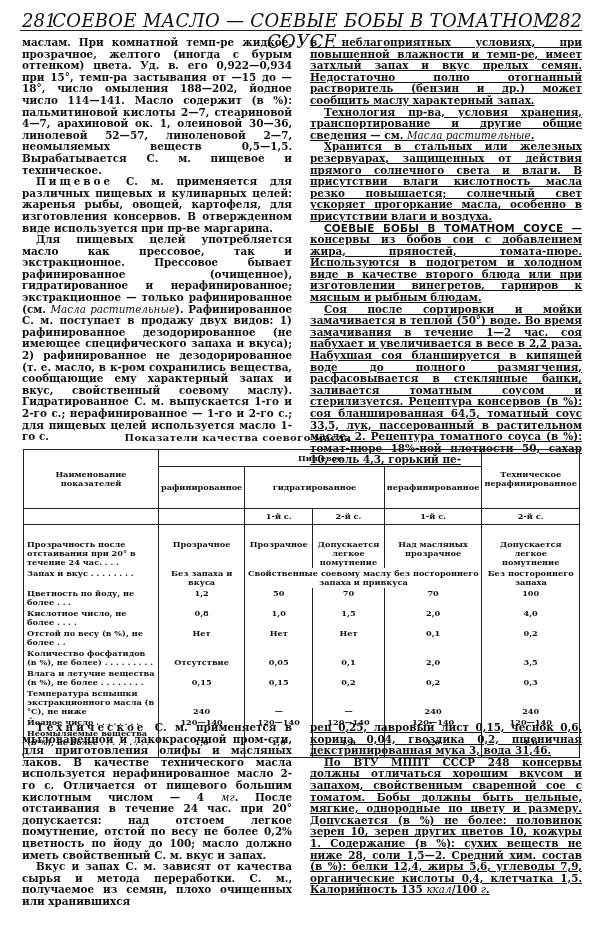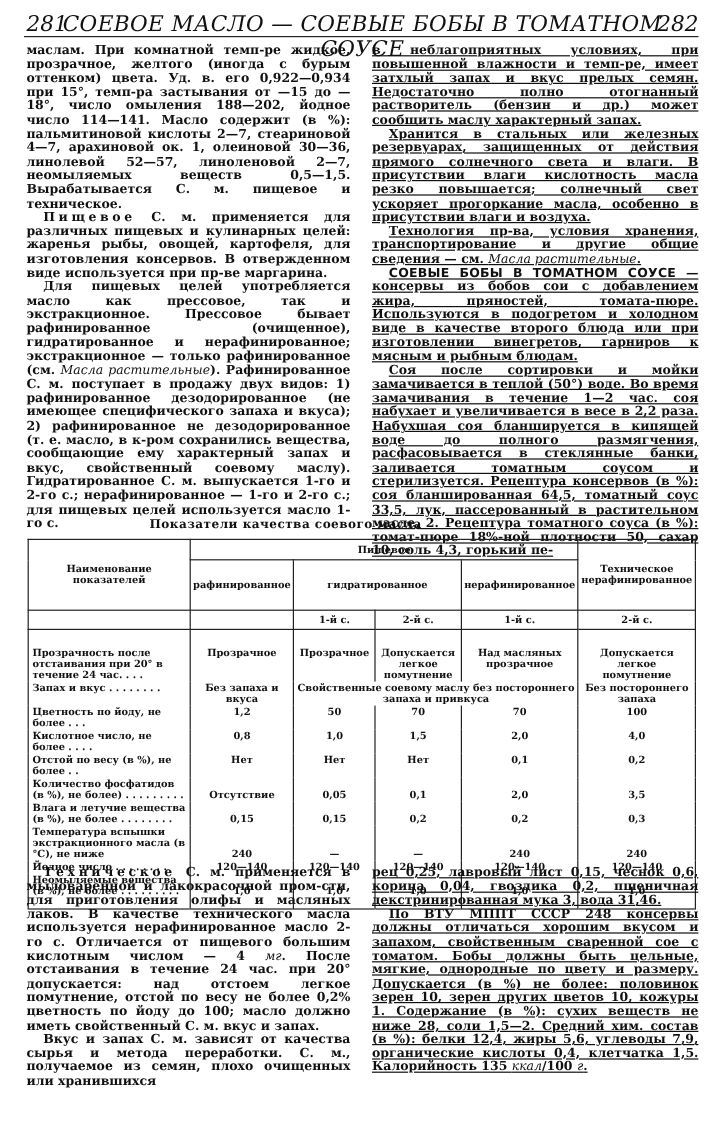--- a/index.html
+++ b/index.html
@@ -40,22 +40,22 @@
 <div class="rule"></div>
 
 <div class="col col-l" style="top:37px;">
   <p>маслам. При комнатной темп-ре жидкое, прозрачное, желтого (иногда с бурым оттенком) цвета. Уд. в. его 0,922—0,934 при 15°, темп-ра застывания от —15 до —18°, число омыления 188—202, йодное число 114—141. Масло содержит (в %): пальмитиновой кислоты 2—7, стеариновой 4—7, арахиновой ок. 1, олеиновой 30—36, линолевой 52—57, линоленовой 2—7, неомыляемых веществ 0,5—1,5. Вырабатывается С. м. пищевое и техническое.</p>
   <p class="ind"><span class="sp">Пищевое</span><span> С. м. применяется для различных пищевых и кулинарных целей: жаренья рыбы, овощей, картофеля, для изготовления консервов. В отвержденном виде используется при пр-ве маргарина.</span></p>
   <p class="ind"><span>Для пищевых целей употребляется масло как прессовое, так и экстракционное. Прессовое бывает рафинированное (очищенное), гидратированное и нерафинированное; экстракционное — только рафинированное (см. </span><span class="it">Масла растительные</span><span>). Рафинированное С. м. поступает в продажу двух видов: 1) рафинированное дезодорированное (не имеющее специфического запаха и вкуса); 2) рафинированное не дезодорированное (т. е. масло, в к-ром сохранились вещества, сообщающие ему характерный запах и вкус, свойственный соевому маслу). Гидратированное С. м. выпускается 1-го и 2-го с.; нерафинированное — 1-го и 2-го с.; для пищевых целей используется масло 1-го с.</span></p>
 </div>
 
 <div class="col col-r" style="top:37px;">
   <p>в неблагоприятных условиях, при повышенной влажности и темп-ре, имеет затхлый запах и вкус прелых семян. Недостаточно полно отогнанный растворитель (бензин и др.) может сообщить маслу характерный запах.</p>
+  <p class="ind"><span>Технология пр-ва, условия хранения, транспортирование и другие общие сведения — см. </span><span class="it">Масла растительные</span><span>.</span></p>
   <p class="ind">Хранится в стальных или железных резервуарах, защищенных от действия прямого солнечного света и влаги. В присутствии влаги кислотность масла резко повышается; солнечный свет ускоряет прогоркание масла, особенно в присутствии влаги и воздуха.</p>
-  <p class="ind"><span>Технология пр-ва, условия хранения, транспортирование и другие общие сведения — см. </span><span class="it">Масла растительные</span><span>.</span></p>
   <p class="ind"><span class="head-term">СОЕВЫЕ БОБЫ В ТОМАТНОМ СОУСЕ</span><span> — консервы из бобов сои с добавлением жира, пряностей, томата-пюре. Используются в подогретом и холодном виде в качестве второго блюда или при изготовлении винегретов, гарниров к мясным и рыбным блюдам.</span></p>
   <p class="ind">Соя после сортировки и мойки замачивается в теплой (50°) воде. Во время замачивания в течение 1—2 час. соя набухает и увеличивается в весе в 2,2 раза. Набухшая соя бланшируется в кипящей воде до полного размягчения, расфасовывается в стеклянные банки, заливается томатным соусом и стерилизуется. Рецептура консервов (в %): соя бланшированная 64,5, томатный соус 33,5, лук, пассерованный в растительном масле, 2. Рецептура томатного соуса (в %): томат-пюре 18%-ной плотности 50, сахар 10, соль 4,3, горький пе-</p>
 </div>
 
 <div class="tbl-title">Показатели качества соевого масла</div>
 
 <table class="q">
   <colgroup>
     <col style="width:182px">
       <col style="width:76px">

